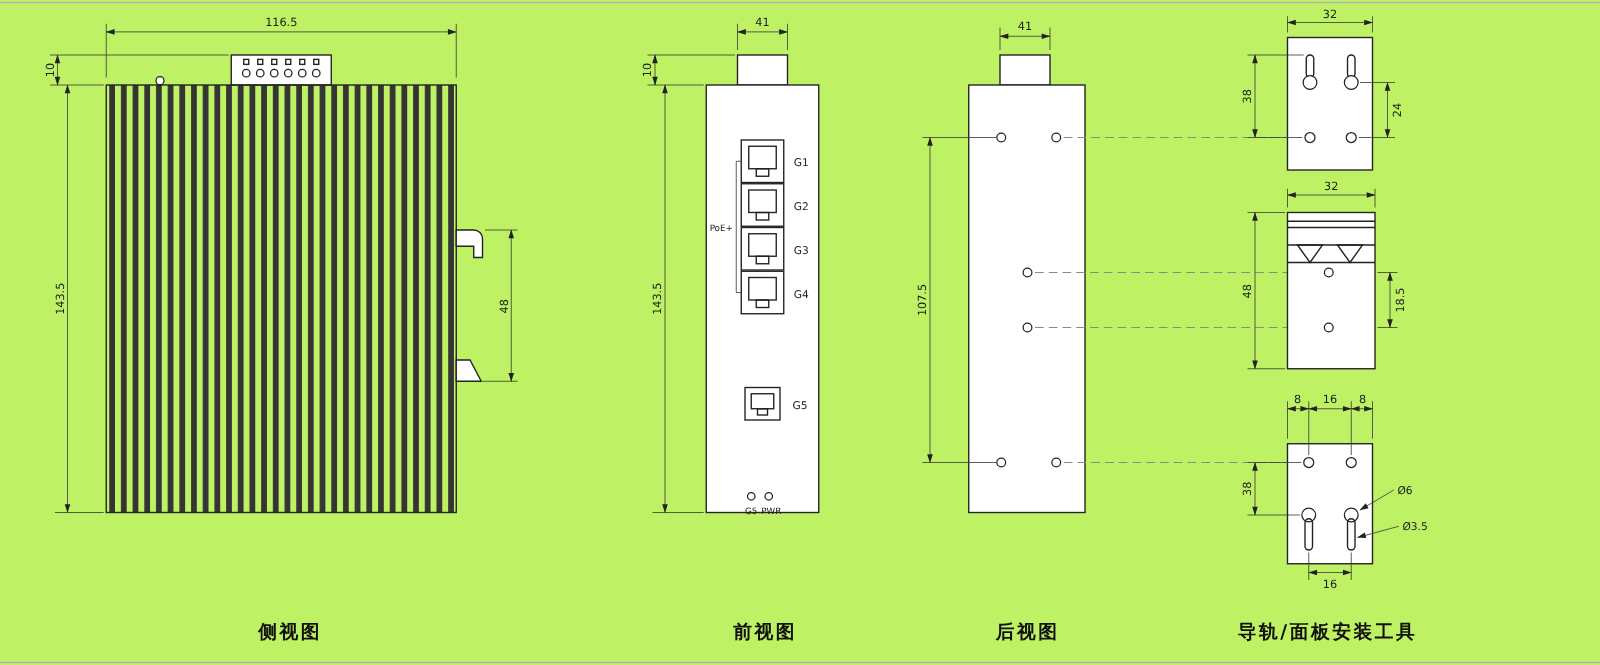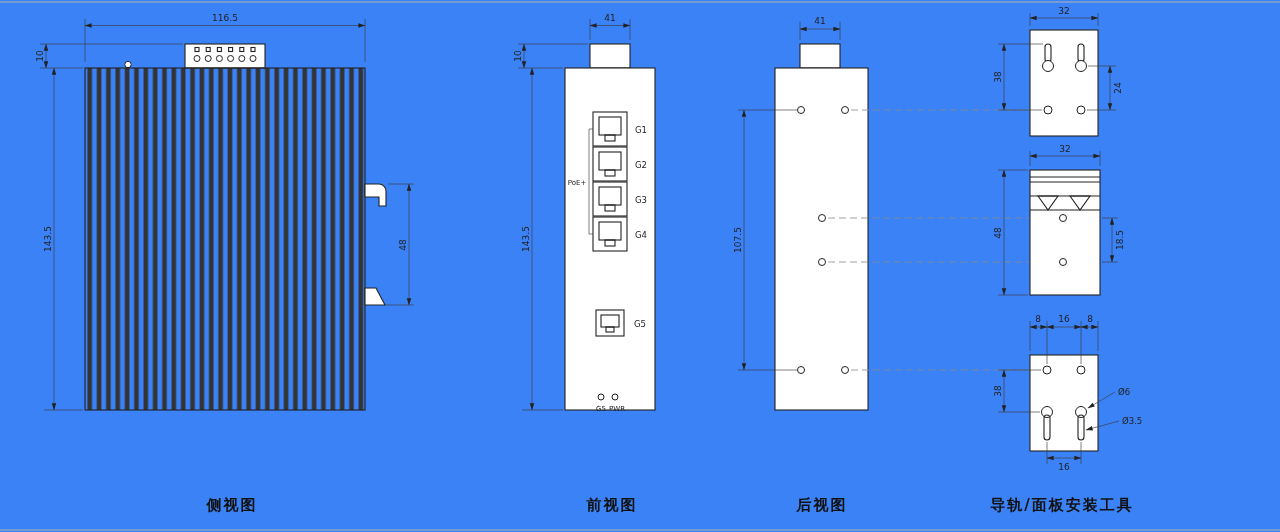--- a/index.html
+++ b/index.html
@@ -1,16 +1,16 @@
 <!DOCTYPE html>
 <html><head>
 <meta charset="utf-8">
 <style>
   html,body{margin:0;padding:0;background:#ffffff;}
-  .stage{position:relative;width:1280px;height:532px;background:#3b82f6;overflow:hidden;
+  .stage{position:relative;width:1280px;height:532px;background:#bef264;overflow:hidden;
          font-family:"DejaVu Sans","Liberation Sans",sans-serif;}
   svg{display:block}
   .s  {fill:#ffffff;stroke:#222;stroke-width:1.1}
   .sl {fill:none;stroke:#222;stroke-width:1.1}
   .t  {stroke:#3a3a3a;stroke-width:.65;fill:none}
   .dash{stroke:#8a8a8a;stroke-width:.8;stroke-dasharray:7 4;fill:none}
   .hole{fill:#fff;stroke:#222;stroke-width:1}
   .dt {font-size:9px;fill:#222;text-anchor:middle}
   .pt {font-size:8.5px;fill:#222}
   .ptm{font-size:7px;fill:#222;text-anchor:middle}

